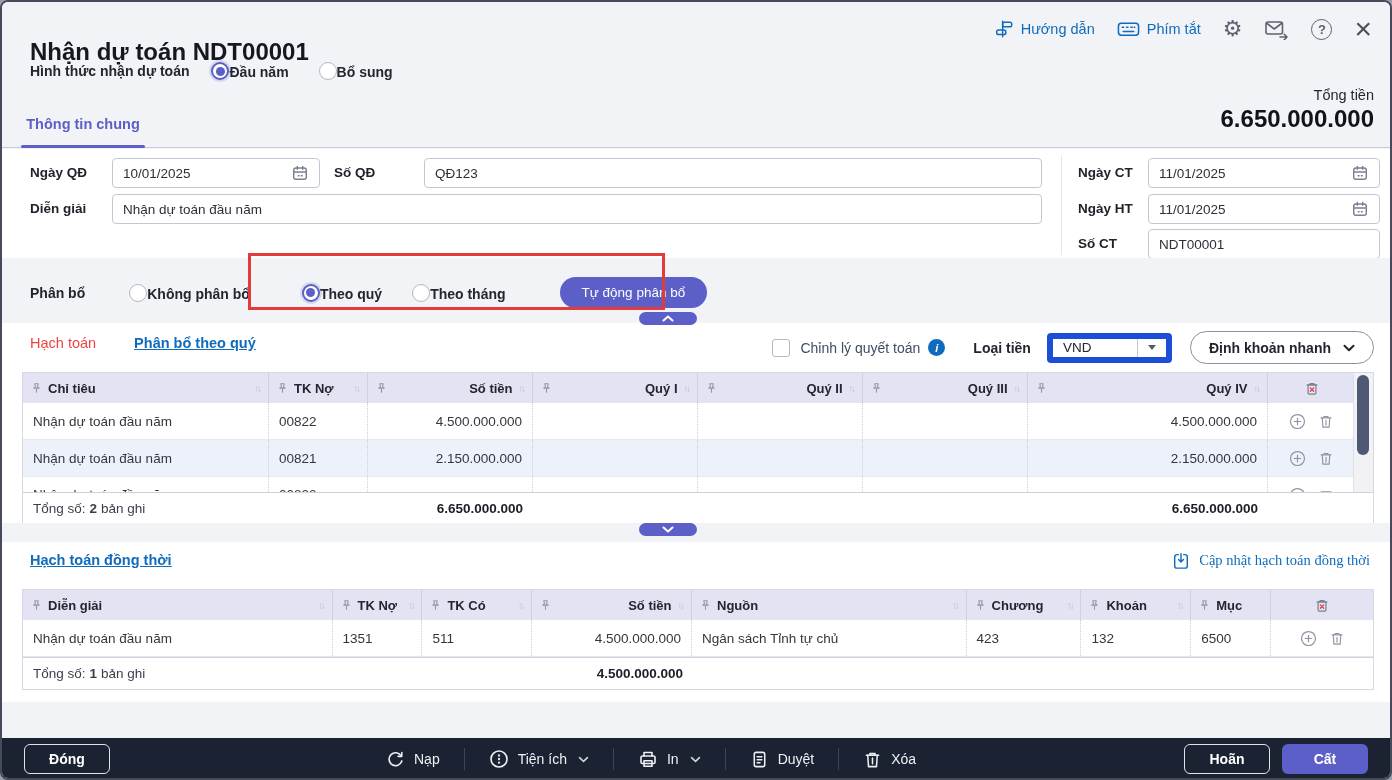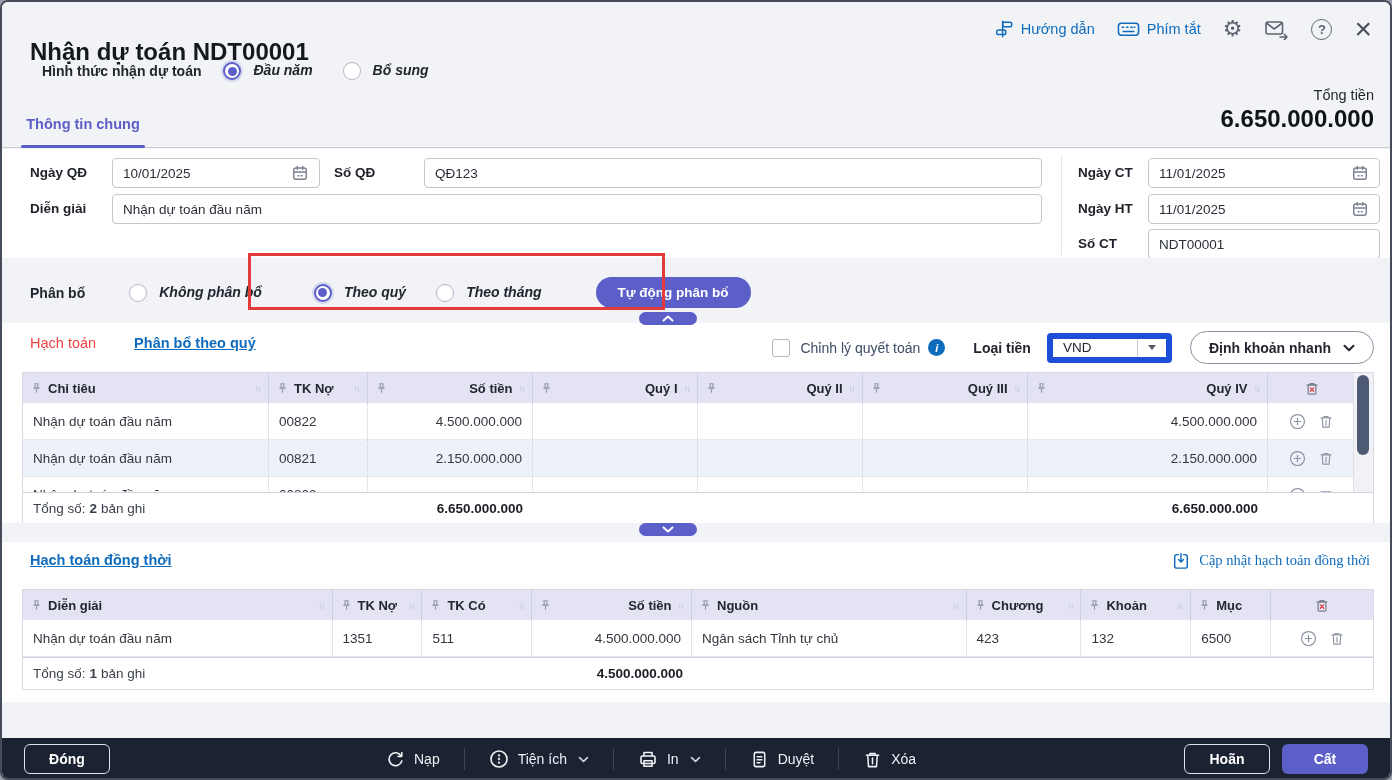--- a/index.html
+++ b/index.html
@@ -12,26 +12,26 @@
 
   
   .sec-top { position:absolute; left:0; top:0; width:100%; height:146px; background:#f2f3f7; border-bottom:1px solid #c9ccd6; }
   .page-title { position:absolute; left:28px; top:12px; font-size:24px; font-weight:bold; color:#15181f;margin-top:24px; }
   .topicons { position:absolute; right:18px; top:16px; display:flex; align-items:center; gap:22px; }
   .tlink { display:flex; align-items:center; gap:7px; color:#0f6cbd; font-size:14.5px; cursor:pointer; }
   .gico { color:#5c6370; cursor:pointer; display:flex; align-items:center; }
   .help-circle { width:21px; height:21px; border:1.7px solid #5c6370; border-radius:50%; display:flex; align-items:center; justify-content:center; font-size:13px; font-weight:bold; }
   .close-x { font-size:30px; line-height:22px; font-weight:400; color:#4a4f58; }
 
-  .formtype { position:absolute; left:28px; top:60px; display:flex; align-items:center; font-size:14px;margin-left:12px; }
+  .formtype { position:absolute; left:28px; top:60px; display:flex; align-items:center; font-size:14px; }
   .formtype .lbl { font-weight:bold; margin-right:22px; }
   .radio { width:18px; height:18px; border:1.5px solid #b4b8c4; border-radius:50%; background:#fff; flex:0 0 auto; }
   .radio.sel { border:2px solid #5b5fc7; position:relative; box-shadow:0 0 0 2px rgba(91,95,199,.18); }
   .radio.sel::after { content:''; position:absolute; inset:2.5px; background:#5b5fc7; border-radius:50%; }
-  .ropt { display:flex; align-items:flex-start; gap:12px; margin-right:30px; cursor:pointer;font-style:italic; }
+  .ropt { display:flex; align-items:flex-end; gap:0; margin-right:30px; cursor:pointer; }
   .ropt span { font-weight:bold; }
 
   .tab { position:absolute; left:19px; top:110px; width:124px; height:36px; text-align:center; cursor:pointer; }
   .tab .txt { color:#5b5fc7; font-weight:bold; font-size:14.5px; line-height:24px; }
   .tab .bar { position:absolute; left:0; bottom:0; width:100%; height:3.5px; background:#5b5fc7; border-radius:2px; }
 
   .total { position:absolute; right:16px; top:85px; text-align:right; }
   .total .tl { font-size:14.5px; color:#23262e; }
   .total .tv { font-size:24px; font-weight:bold; color:#101319; margin-top:2px; }
 
@@ -41,21 +41,21 @@
   .inp { position:absolute; height:30px; border:1px solid #c3c7d0; border-radius:4px; background:#fff;
          display:flex; align-items:center; padding:0 10px; font-size:13.5px; color:#2b2f38; cursor:text; }
   .inp .sp { flex:1; }
   .cal { color:#7b8090; }
   .vdiv { position:absolute; left:1059px; top:6px; height:100px; width:1px; background:#e4e6ec; }
 
   
   .sec-alloc { position:absolute; left:0; top:256px; width:100%; height:65px; background:#f2f3f7; }
   .alloc-row { position:absolute; left:28px; top:19px; display:flex; align-items:center; font-size:14px; }
   .alloc-row .lbl { font-weight:bold; margin-right:44px; }
-  .btn-auto { margin-left:24px; height:31px; padding:0 22px; background:#5b5fc7; color:#fff; font-weight:bold;
+  .btn-auto { margin-left:24px; height:31px; padding:0 22px; background:#5b5fc7; color:#fff; font-weight:normal;
               font-size:13.5px; border:none; border-radius:16px; display:flex; align-items:center; cursor:pointer; }
   .redbox { position:absolute; left:246px; top:251px; width:417px; height:57px; border:3px solid #e23b3b; z-index:6; pointer-events:none; }
   .pill { position:absolute; left:637px; width:58px; height:13px; background:#5b5fc7; border-radius:8px;
           display:flex; align-items:center; justify-content:center; cursor:pointer; z-index:4; color:#fff; }
   .pill-up { top:310px; }  .pill-down { top:521px; }
 
   
   .sec-acct { position:absolute; left:0; top:321px; width:100%; height:200px; background:#fff; }
   .acct-head { position:absolute; left:28px; top:12px; display:flex; align-items:center; font-size:14.5px; }
   .acct-head .t { color:#ef4444; margin-right:38px; }

